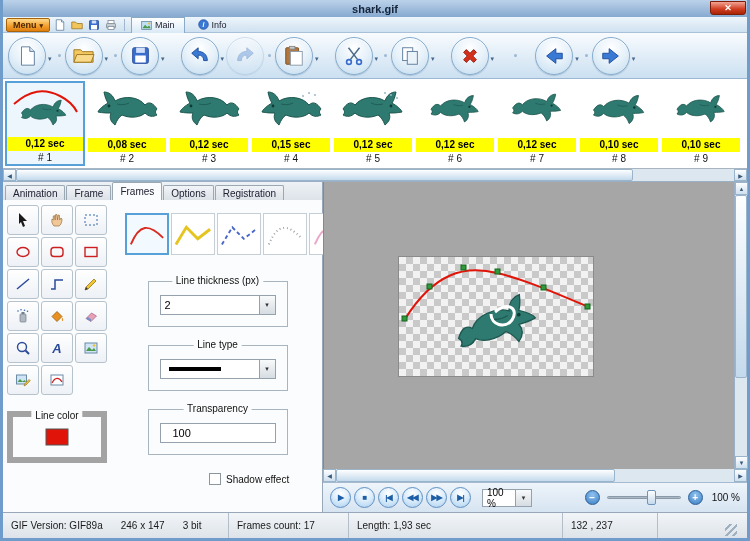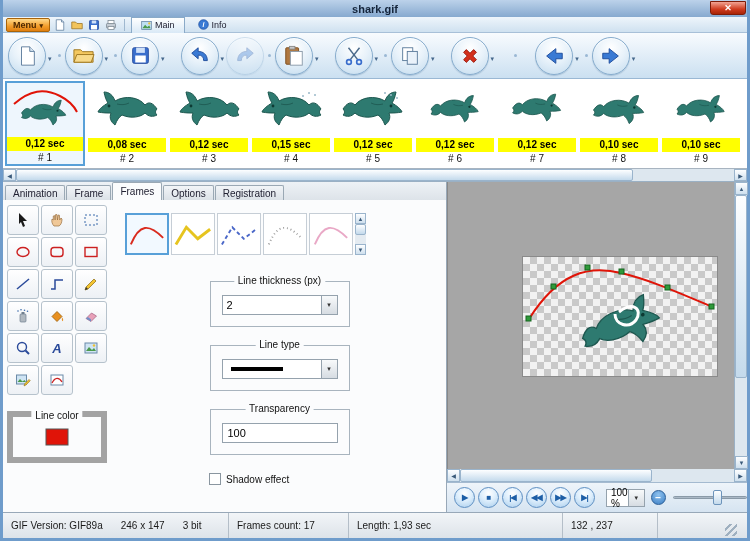--- a/index.html
+++ b/index.html
@@ -52,21 +52,21 @@
   .hscroll{height:13px;background:#e4ecf3;display:flex;align-items:stretch;border-bottom:1px solid #9ab0c4;flex:none;}
   .sbtn{width:13px;flex:none;background:linear-gradient(#fdfeff,#cfe0ee);border:1px solid #9ab4cc;
     display:flex;align-items:center;justify-content:center;color:#3a5a7a;font-size:7px;}
   .sbtn.l::after{content:"◀";font-size:6px;} .sbtn.r::after{content:"▶";font-size:6px;}
   .sbtn.u::after{content:"▲";font-size:6px;} .sbtn.d::after{content:"▼";font-size:6px;}
   .strack{flex:1;position:relative;background:#dde7ef;}
   .sthumb{position:absolute;background:linear-gradient(#fdfeff,#c4daec);border:1px solid #9ab4cc;border-radius:2px;}
 
   
   .main{flex:1;display:flex;min-height:0;}
-  .left-panel{width:444px;flex:none;display:flex;flex-direction:column;border-right:1px solid #98a8b8;background:#fbfcfd;}
+  .left-panel{width:320px;flex:none;display:flex;flex-direction:column;border-right:1px solid #98a8b8;background:#fbfcfd;}
   .ptabs{height:18px;flex:none;display:flex;align-items:flex-end;background:linear-gradient(#eef2f6,#dde3e9);padding:0 0 0 2px;}
   .ptab{font-size:10px;padding:0 7px;height:15px;line-height:15px;background:linear-gradient(#f2f5f8,#dbe1e7);
     border:1px solid #9aa8b4;border-bottom:none;border-radius:2px 2px 0 0;margin-right:1px;color:#223;}
   .ptab.active{background:#fbfcfd;height:18px;line-height:17px;font-weight:normal;}
   .panel-body{flex:1;display:flex;padding:5px 4px;min-height:0;}
 
   
   .tools-col{width:110px;flex:none;}
   .tools-grid{display:flex;flex-wrap:wrap;gap:2px;width:104px;}
   .tool{width:32px;height:30px;background:linear-gradient(#ffffff,#edf1f5);border:1px solid #b6c2cc;border-radius:3px;
@@ -83,21 +83,21 @@
   .style-cell.selected{border:2px solid #58a0d8;background:#f2f9ff;}
   .styles-scroll{width:11px;flex:none;display:flex;flex-direction:column;}
   .styles-scroll .strack{background:#e4ebf1;}
   .group{border:1px solid #a8b4be;position:relative;width:140px;margin:0 auto 18px;padding:13px 11px 11px;background:#fbfcfd;}
   .combo{height:20px;background:#fff;border:1px solid #95a2ad;display:flex;align-items:center;}
   .combo .val{flex:1;font-size:11px;padding-left:4px;color:#000;}
   .combo .cbtn{width:16px;height:100%;background:linear-gradient(#f8fafb,#d6dce2);border-left:1px solid #95a2ad;
     display:flex;align-items:center;justify-content:center;}
   .combo .cbtn::after{content:"▾";font-size:7px;color:#333;}
   .line-sample{width:52px;height:4px;background:#000;margin-left:8px;}
-  .tinput{height:20px;background:#fff;border:1px solid #95a2ad;font-size:11px;display:flex;align-items:center;padding-left:5px;}
+  .tinput{height:20px;background:#fff;border:1px solid #95a2ad;font-size:11px;display:flex;align-items:center;padding-left:12px;}
   .check-row{display:flex;align-items:center;gap:5px;margin:2px 0 0 64px;font-size:10px;color:#111;padding-left:20px;}
   .checkbox{width:12px;height:12px;background:#fff;border:1px solid #8a96a0;flex:none;}
 
   
   .right-col{flex:1;display:flex;flex-direction:column;min-width:0;}
   .canvas-wrap{flex:1;display:flex;min-height:0;}
   .canvas{flex:1;position:relative;background:#a6a6a6;overflow:hidden;border-left:1px solid #888;}
   .vscroll{width:13px;flex:none;display:flex;flex-direction:column;background:#e4ecf3;border-left:1px solid #9ab0c4;}
   .canvas-img{position:absolute;left:74px;top:74px;width:196px;height:121px;background-color:#f2f2f2;
     background-image:linear-gradient(45deg,#c9c9c9 25%,transparent 25%,transparent 75%,#c9c9c9 75%),

